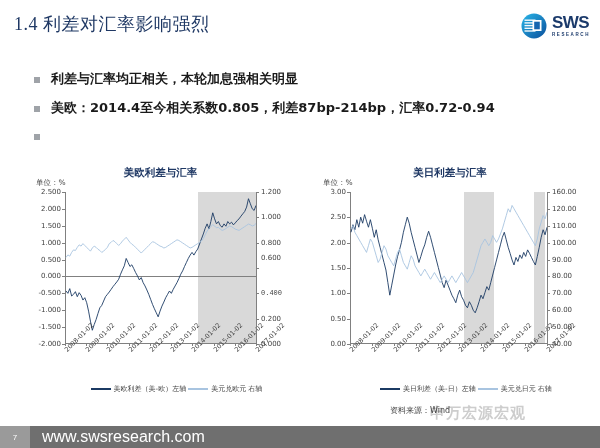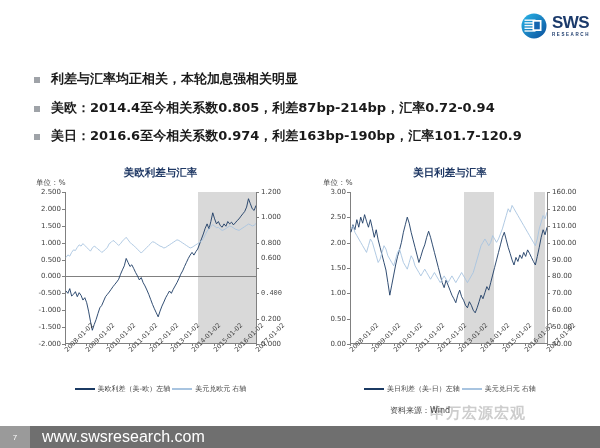--- a/index.html
+++ b/index.html
@@ -69,21 +69,21 @@
   .tick{position:absolute;width:3px;height:1px;background:#808080;}
 
   .xlabels{position:absolute;left:0;top:184px;width:100%;height:50px;}
   .xlabel{
     position:absolute;font-size:6.5px;color:#3f3f3f;white-space:nowrap;
     transform-origin:left top;transform:rotate(-45deg);
     font-family:"DejaVu Sans","Liberation Sans",sans-serif;
   }
 
   .legend{
-    position:absolute;top:222px;left:0;width:100%;
+    position:absolute;top:222px;left:16px;width:100%;
     display:flex;justify-content:center;gap:2px;align-items:flex-end;
   }
   .leg-item{display:flex;align-items:center;gap:3px;}
   .leg-line{width:20px;height:2px;}
   .leg-text{font-size:7px;color:#3f3f3f;white-space:nowrap;
     font-family:"DejaVu Sans","Liberation Sans",sans-serif;}
 
   .source{
     position:absolute;left:390px;top:405px;font-size:8px;color:#404040;
     font-family:"DejaVu Sans","Liberation Sans",sans-serif;
@@ -101,20 +101,21 @@
     display:flex;align-items:center;justify-content:center;}
   .footer-page{font-size:8px;color:#ffffff;}
   .footer-url{position:absolute;left:42px;top:0;height:22px;display:flex;align-items:center;
     font-size:16px;color:#ffffff;font-family:"Liberation Sans","DejaVu Sans",sans-serif;}
 </style>
 </head>
 <body>
 
 <div class="slide">
 
+  <div class="page-title">1.4 利差对汇率影响强烈</div>
 
   <div class="logo">
     <div class="logo-mark">
       <svg width="28" height="28" viewBox="0 0 28 28">
         <defs>
           <linearGradient id="lg" x1="0" y1="0" x2="1" y2="1">
             <stop offset="0" stop-color="#29b6e8"></stop>
             <stop offset="1" stop-color="#0b4f9c"></stop>
           </linearGradient>
         </defs>
@@ -140,21 +141,20 @@
     <div class="bullet">
       <span class="bullet-mark"></span>
       <span class="bullet-text">利差与汇率均正相关，本轮加息强相关明显</span>
     </div>
     <div class="bullet">
       <span class="bullet-mark"></span>
       <span class="bullet-text">美欧：2014.4至今相关系数0.805，利差87bp-214bp，汇率0.72-0.94</span>
     </div>
     <div class="bullet">
       <span class="bullet-mark"></span>
-      <span class="bullet-text">美日：2016.6至今相关系数0.974，利差163bp-190bp，汇率101.7-120.9</span>
     </div>
   </div>
 
   <div class="charts">
 
     <div class="chart left">
       <div class="chart-unit">单位：%</div>
       <div class="chart-title">美欧利差与汇率</div>
       <div class="plot-wrap">
         <div class="plot" id="plot0">

